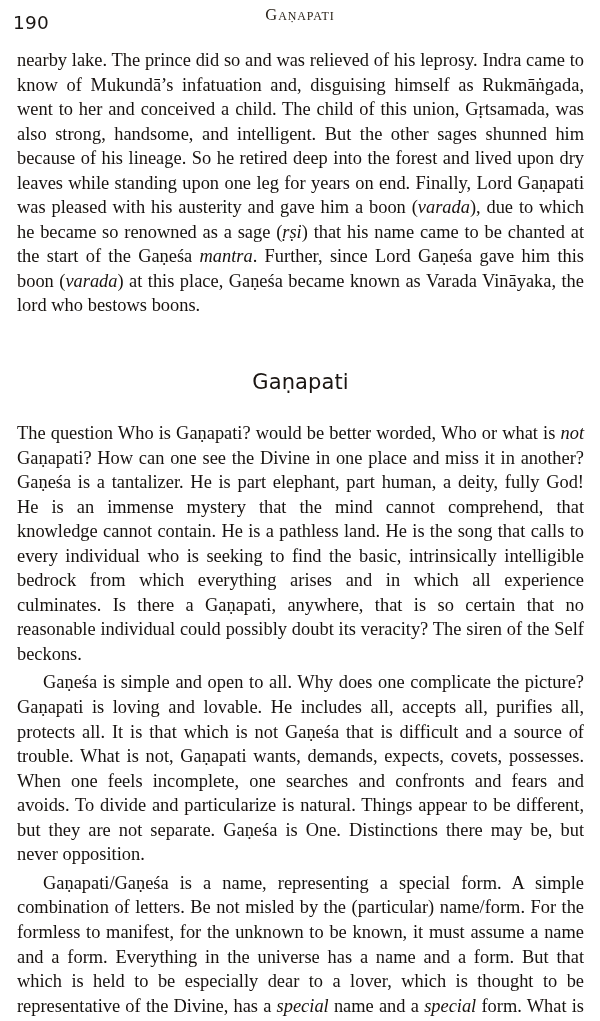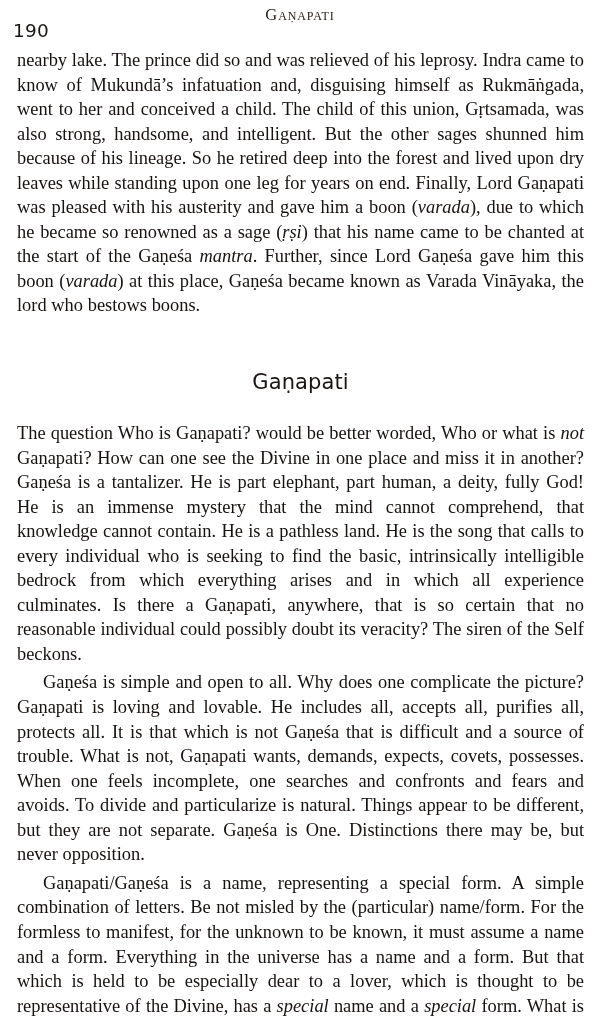--- a/index.html
+++ b/index.html
@@ -29,21 +29,21 @@
   .running-head {
     position: absolute;
     top: 3px;
     left: 13px;
     right: 13px;
     height: 26px;
   }
   .folio {
     position: absolute;
     left: 0;
-    top: 16px;
+    top: 8px;
     font-family: "DejaVu Sans", "Liberation Sans", sans-serif;
     font-size: 18.5px;
     letter-spacing: 0.2px;
     color: #1a1613;
     line-height: 24px;
   }
   .head-title {
     position: absolute;
     left: 0;
     right: 0;

